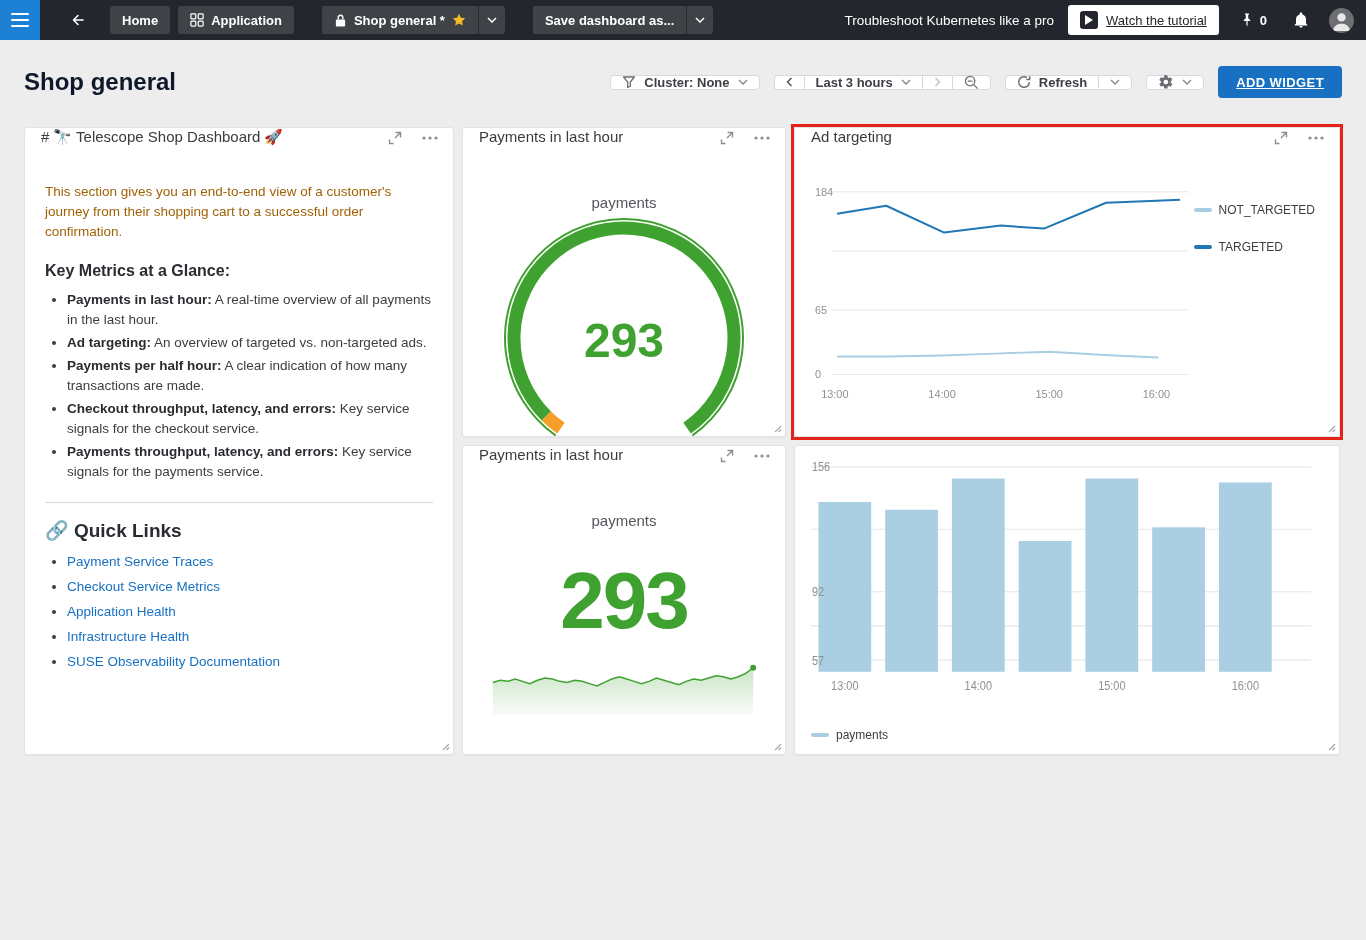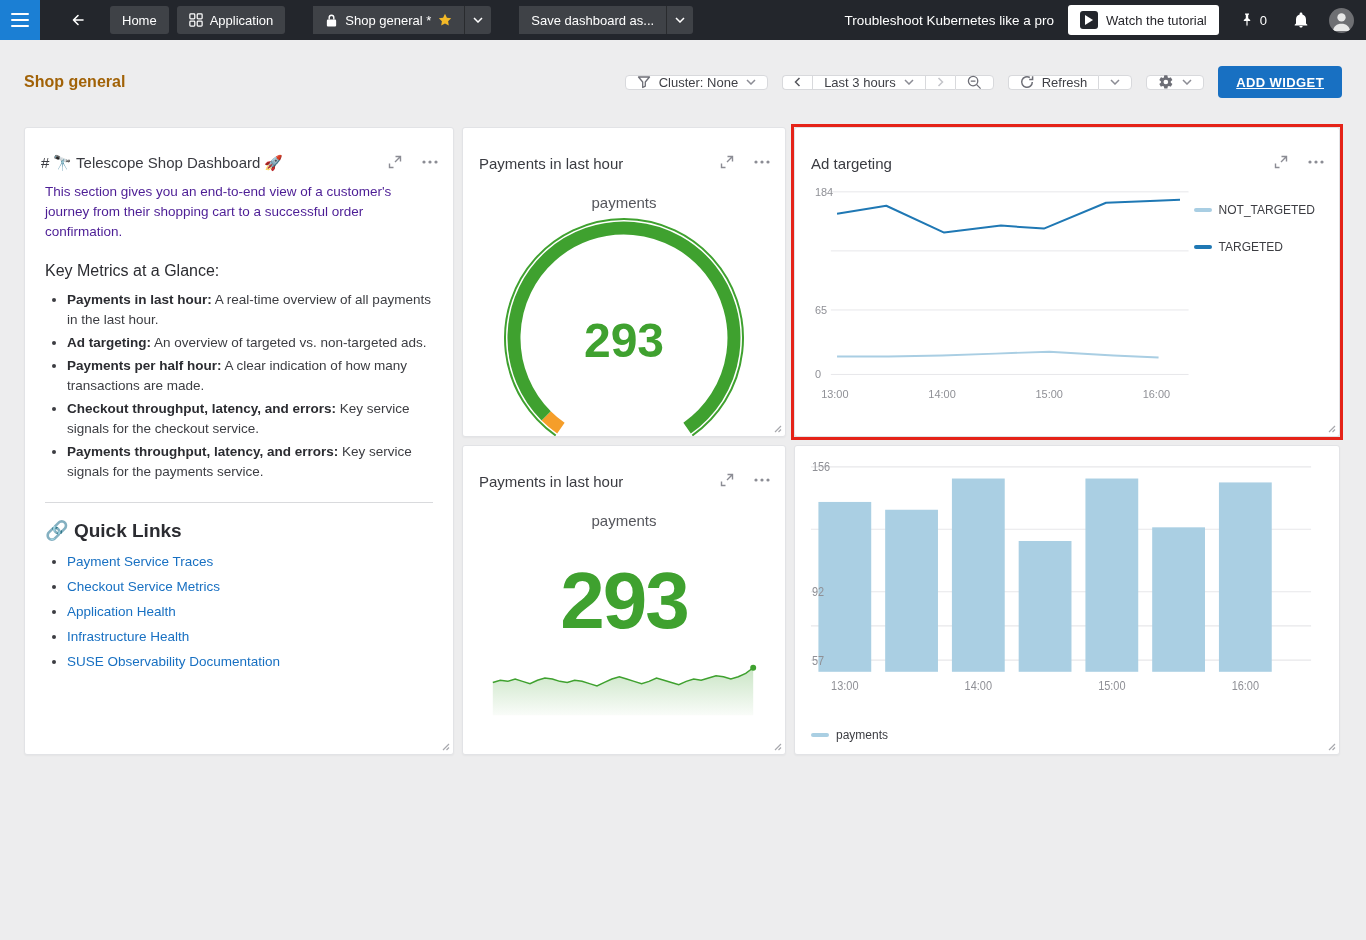--- a/index.html
+++ b/index.html
@@ -1,70 +1,70 @@
 <!DOCTYPE html>
 <html><head>
 <meta charset="utf-8">
 <style>
   * { box-sizing: border-box; margin: 0; padding: 0; }
   html,body { width:1366px; height:940px; overflow:hidden; }
   body { font-family:"Liberation Sans",sans-serif; background:#ededee; color:#2b2c31; }
-  button { font-family:inherit; border:none; background:none; cursor:pointer; }
+  button { font-family:inherit; border:none; background:none; cursor:pointer;font-weight:bold; }
 
   
   .navbar { height:40px; background:#23262c; display:flex; align-items:center; gap:8px; padding-right:12px; }
   .menu-sq { width:40px; height:40px; background:#1b7fd4; display:flex; align-items:center; justify-content:center; flex:0 0 auto; }
   .nav-ic { display:flex; align-items:center; gap:5px; padding:6px; color:#fff; }
   .nav-btn, .nav-split > button { height:28px; display:flex; align-items:center; gap:7px; padding:0 12px;
     background:rgba(255,255,255,.13); color:#fff; font-size:13px; border-radius:3px; white-space:nowrap; }
   .nav-split { display:flex; border-radius:3px; overflow:hidden;padding-left:20px; }
   .nav-split > button { border-radius:0; }
   .nav-split .caret-seg { padding:0 8px; border-left:1px solid rgba(0,0,0,.35); }
   .nav-back { margin-left:16px; }
   .nav-home { margin-left:10px; }
   .nav-right { margin-left:auto; display:flex; align-items:center; gap:14px; }
   .promo { color:#fff; font-size:13.5px; }
   .tutorial-btn { height:30px; background:#fff; color:#26262b; font-size:13px; border-radius:3px;
-    display:flex; align-items:center; gap:8px; padding:0 12px; font-weight:400; }
+    display:flex; align-items:center; gap:8px; padding:0 12px; font-weight:400;text-decoration:underline; }
   .play-tile { width:18px; height:18px; background:#23262c; border-radius:3px; display:flex; align-items:center; justify-content:center; }
   .pin-count { font-size:13px; color:#fff; }
   .avatar { width:25px; height:25px; border-radius:50%; background:#6e6f73; overflow:hidden; display:flex; align-items:flex-end; justify-content:center; }
 
   
   .page-header { display:flex; align-items:center; padding:26px 24px 0; }
-  .page-title { font-size:16px; font-weight:700; color:#a16207; }
+  .page-title { font-size:24px; font-weight:700; color:#0f172a; }
   .controls { margin-left:auto; display:flex; align-items:center; gap:14px; }
   .hbtn, .btn-group > button { height:15px; background:#fff; border:1px solid #d8d9dc; border-radius:4px;
     display:flex; align-items:center; gap:8px; padding:0 11px; font-size:13px; color:#3f4046; white-space:nowrap; }
   .btn-group { display:flex; }
   .btn-group > button { border-radius:0; border-right-width:0; }
   .btn-group > button:first-child { border-radius:4px 0 0 4px; }
   .btn-group > button:last-child { border-radius:0 4px 4px 0; border-right-width:1px; }
   .btn-group > button.disabled { color:#c3c4c9; cursor:default; }
   .primary { height:32px; background:#1870c2; color:#fff; font-size:13px; font-weight:700; letter-spacing:.4px;
     border-radius:4px; padding:0 18px;text-decoration:underline; }
 
   
   .grid { display:grid; grid-template-columns:430px 324px 546px; grid-template-rows:310px 310px; gap:8px; margin:29px 24px 24px; }
   .card { background:#fff; border:1px solid #e2e3e6; border-radius:3px; position:relative; display:flex; flex-direction:column;
     box-shadow:0 1px 2px rgba(0,0,0,.04); }
   .md-card { grid-row:1 / 3; }
-  .card-header { height:44px; display:flex; align-items:flex-end; padding:0 12px 0 16px; flex:0 0 auto; }
+  .card-header { height:44px; display:flex; align-items:flex-start; padding:0 12px 0 16px; flex:0 0 auto; }
   .card-title { font-size:15px; color:#3a3b41; white-space:nowrap; overflow:hidden; text-overflow:ellipsis; }
   .card-actions { margin-left:auto; display:flex; align-items:center; gap:14px; }
   .icon-btn { display:flex; align-items:center; justify-content:center; padding:3px; color:#8b8c94; }
   .card-body { flex:1; position:relative; overflow:hidden; }
   .resize-handle { position:absolute; right:3px; bottom:3px; z-index:2; cursor:nwse-resize; line-height:0; }
   .highlight-ring { position:absolute; inset:-4px; border:3px solid #e52318; pointer-events:none; z-index:3; }
 
   
   .md-body { padding:4px 20px 0 20px; }
   .md-h2 { font-size:19px; font-weight:700; color:#2b2c31; margin:16px 0 10px; }
-  .md-p { font-size:13.5px; line-height:20px; color:#4c1d95; margin:6px 0 10px; }
-  .md-h3 { font-size:16px; font-weight:400; color:#2b2c31; margin:20px 0 10px; }
+  .md-p { font-size:13.5px; line-height:20px; color:#a16207; margin:6px 0 10px; }
+  .md-h3 { font-size:16px; font-weight:700; color:#2b2c31; margin:20px 0 10px; }
   .md-list { margin:8px 0 14px 22px; }
   .md-list li { font-size:13.5px; line-height:20px; color:#3c3d42; margin-bottom:3px; }
   .md-list li b { color:#2b2c31; }
   .md-hr { border:none; border-top:1px solid #d9dadd; margin:20px 0 6px; }
   .links li { margin-bottom:5px; }
   .links a { color:#1870c2; text-decoration:none; }
 
   
   .chart-svg { position:absolute; inset:0; width:100%; height:100%; }
   .chart-svg text { font-family:"Liberation Sans",sans-serif; font-size:11px; fill:#8f9096; }

